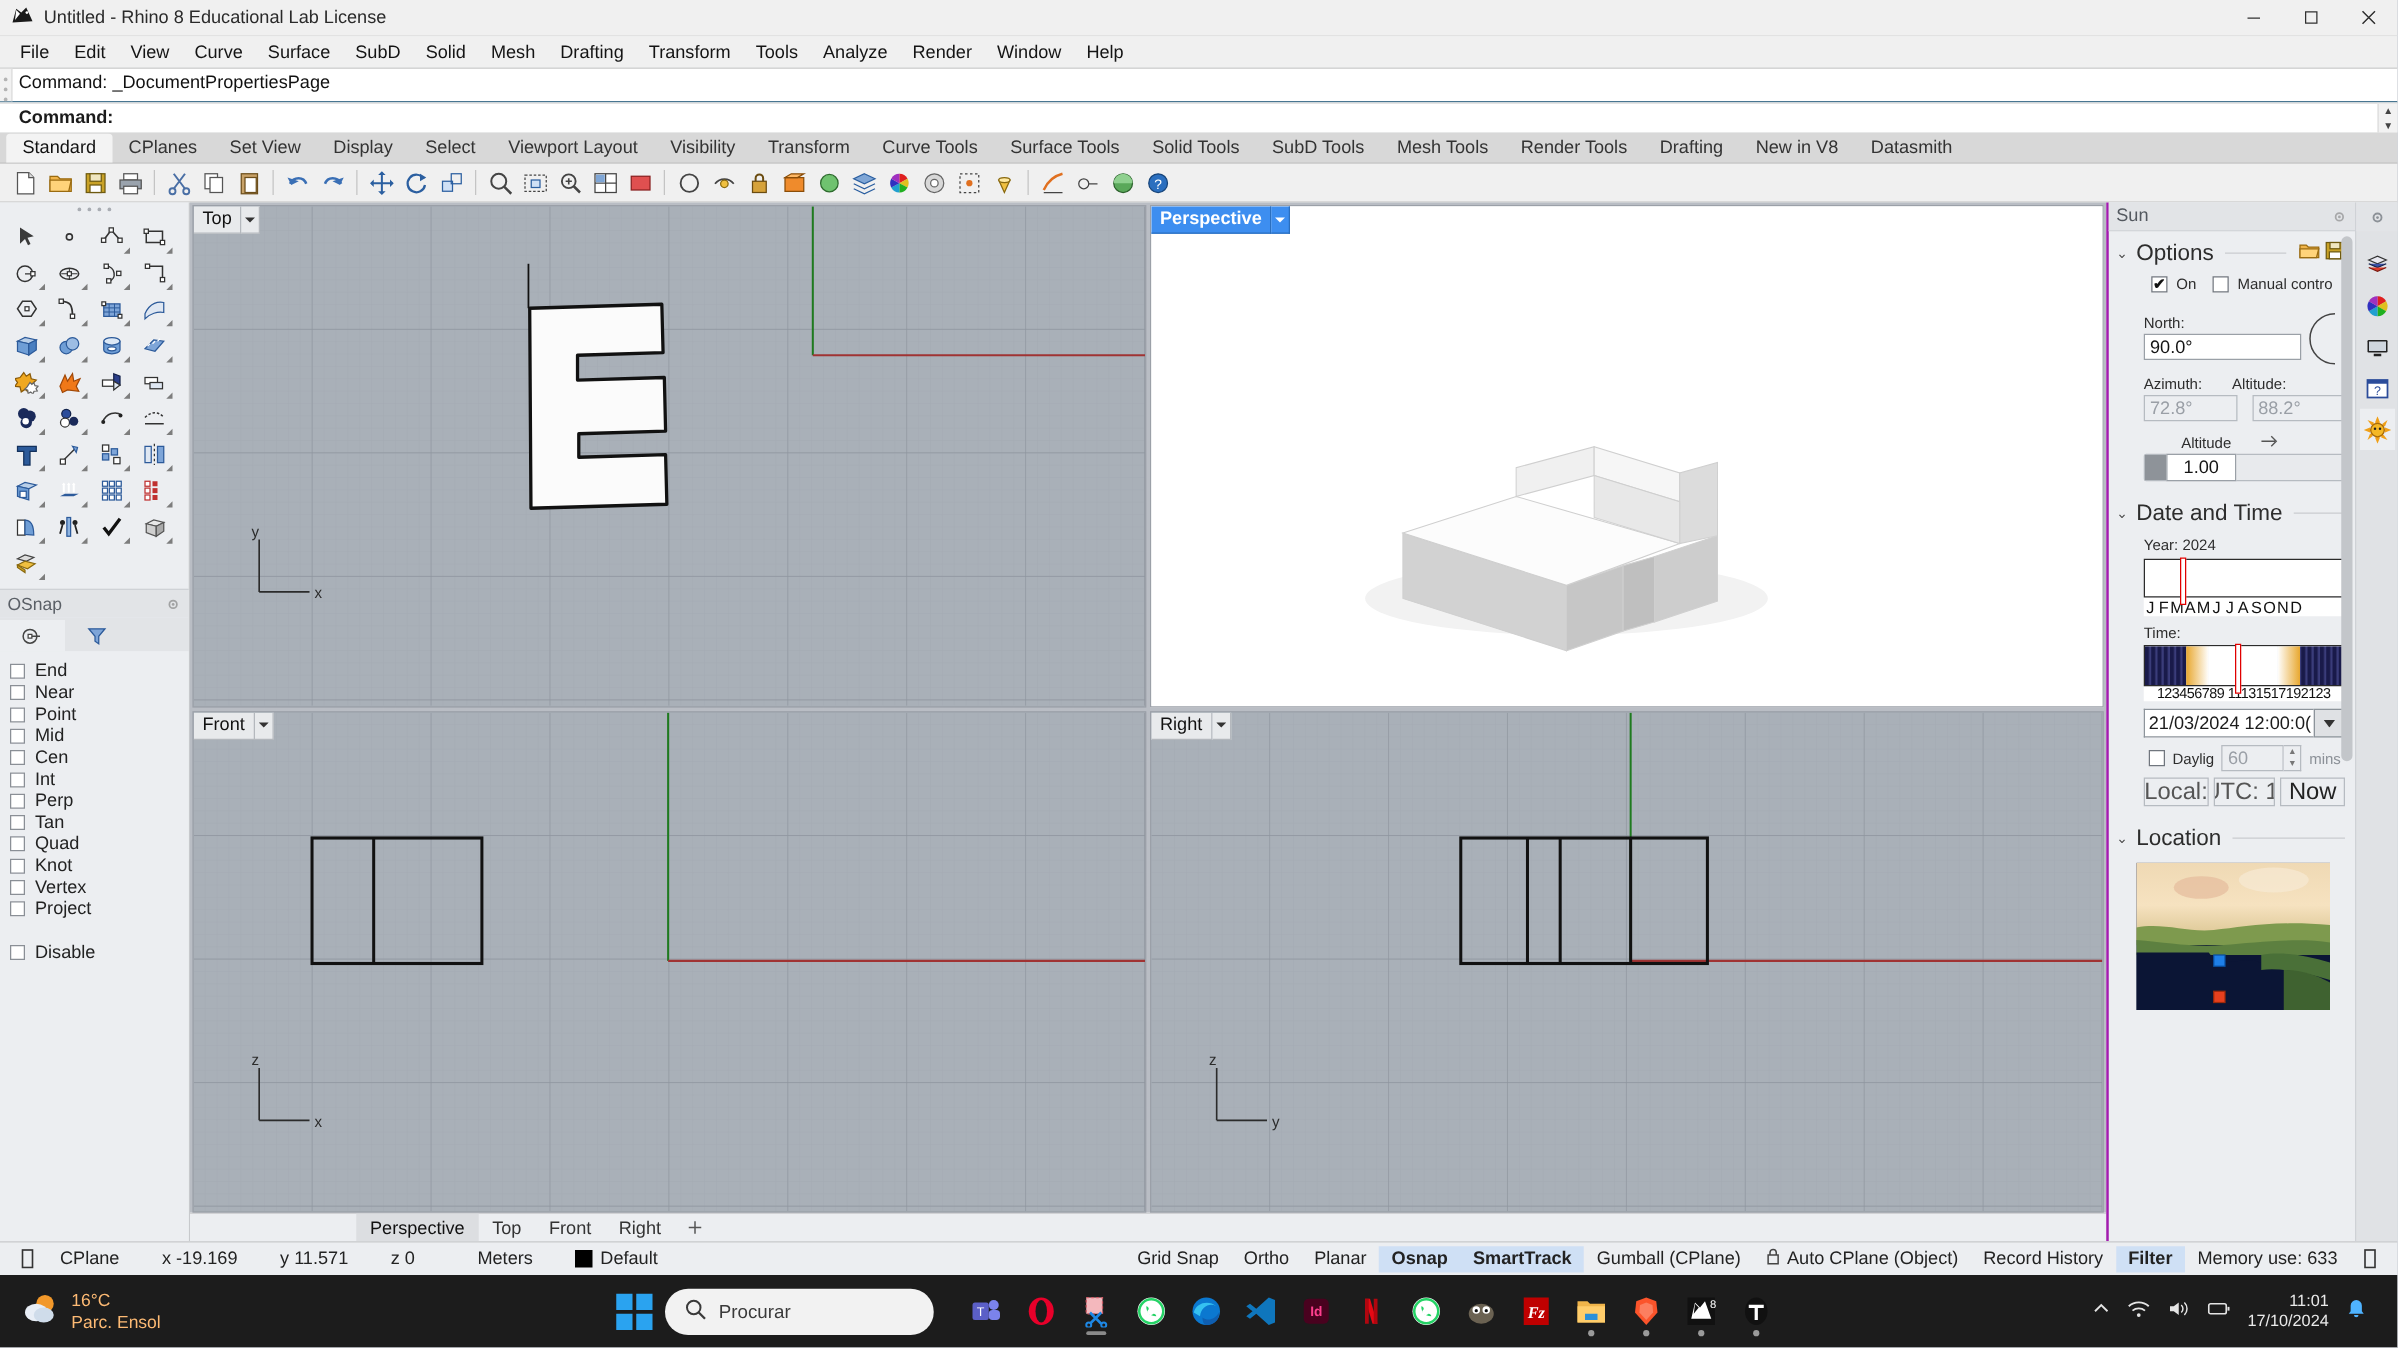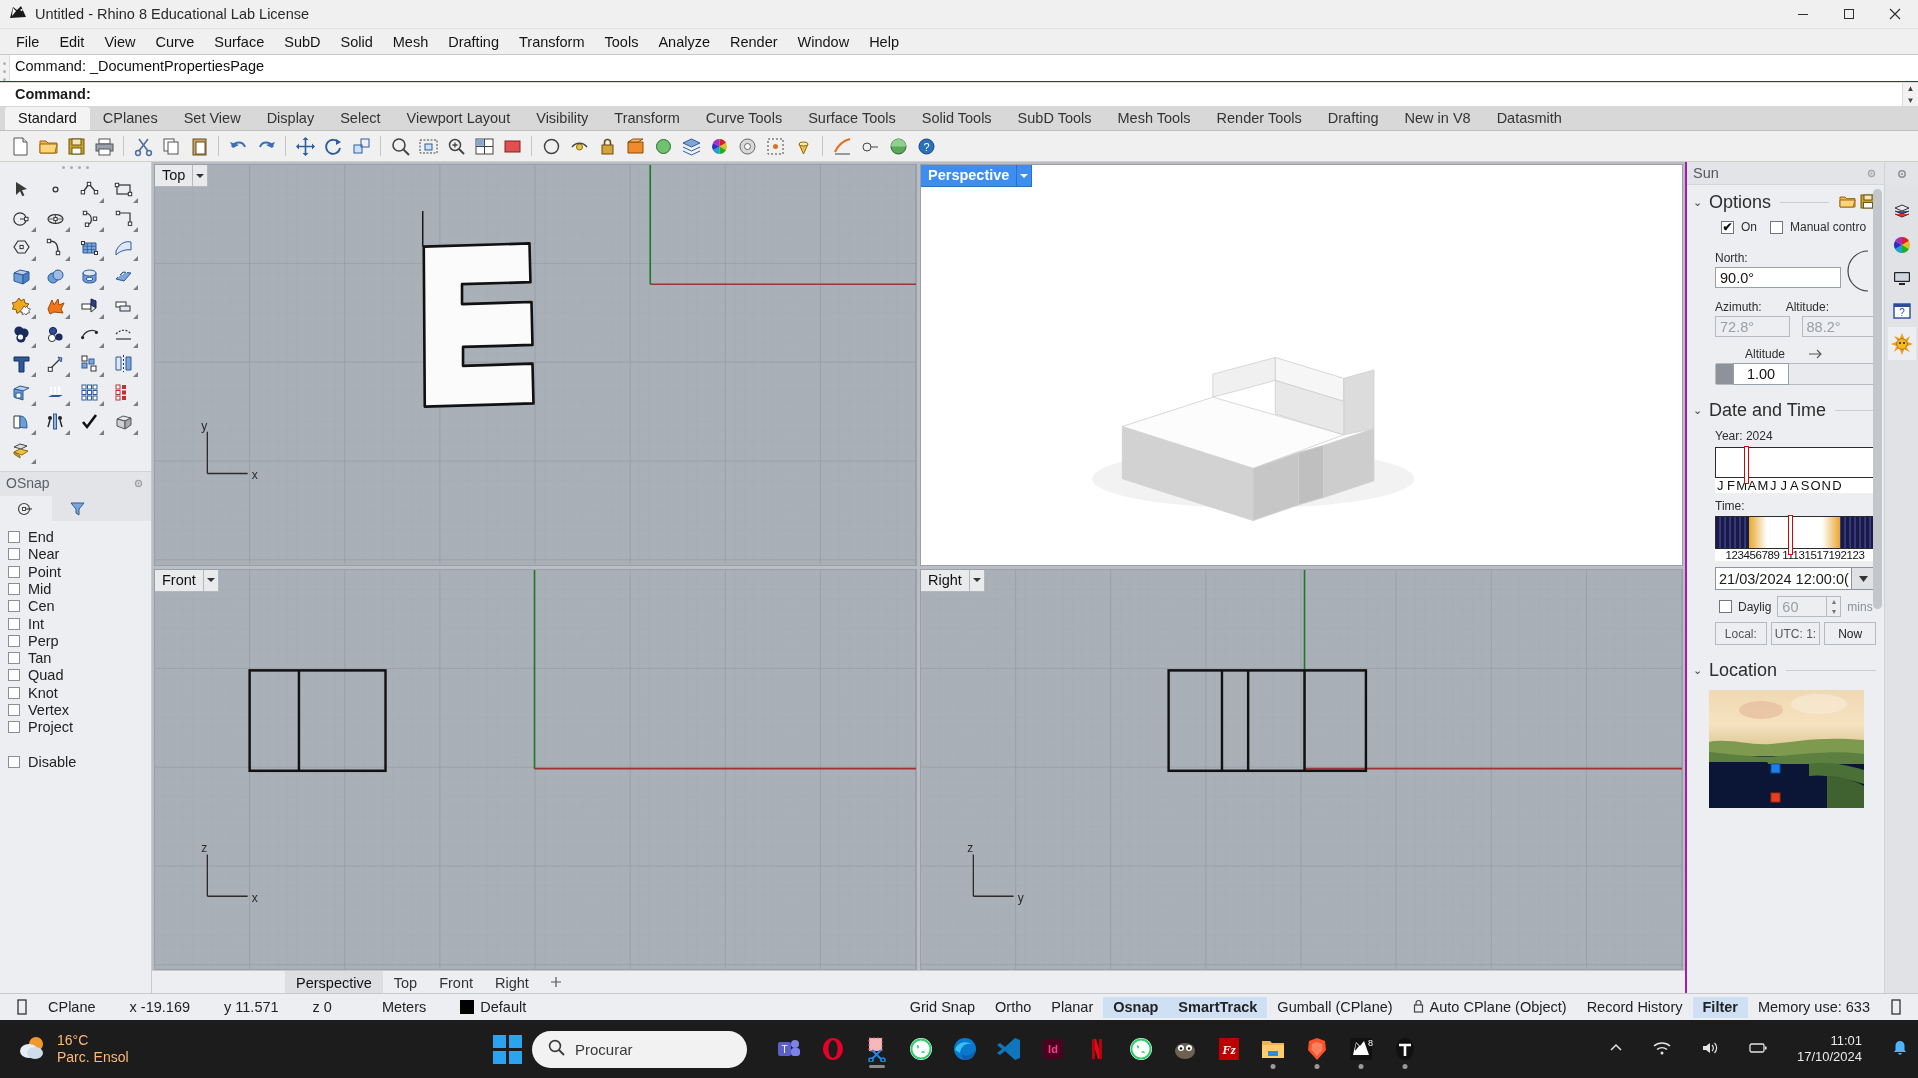--- a/index.html
+++ b/index.html
@@ -143,21 +143,21 @@
       white-space:nowrap; }
   .combo .btn { width:24px; background:#dfe1e4; border:1px solid #8d949b;
       display:flex; align-items:center; justify-content:center; }
   .spin { display:flex; height:21px; }
   .spin .txt { width:50px; background:#eceef1; border:1px solid #b6bbc1;
       font-size:14.5px; color:#9a9fa6; display:flex; align-items:center; padding:0 4px; }
   .spin .ar { width:14px; border:1px solid #b6bbc1; border-left:none; background:#eceef1;
      display:flex; flex-direction:column; }
   .spin .ar i { flex:1; display:flex; align-items:center; justify-content:center;
      font-size:7px; color:#777; font-style:normal; }
-  .btn3 { height:23px; border:1px solid #b6bbc1; background:#eceef1; font-size:12px;
+  .btn3 { height:23px; border:1px solid #b6bbc1; background:#eceef1; font-size:19px;
      display:flex; align-items:center; justify-content:center; color:#555; overflow:hidden;
      white-space:nowrap; padding:0 3px; }
   .btn3.on { color:#222; }
   .map { width:155px; height:118px; margin:8px 0 0 22px; position:relative; overflow:hidden; }
 
   
   .rscroll { position:absolute; right:2px; top:27px; bottom:4px; width:9px; }
   .rscroll .thumb { position:absolute; top:0; width:9px; height:420px; background:#c3c6ca;
       border-radius:5px; }
 
@@ -192,22 +192,22 @@
   .search { width:215px; height:37px; background:#f2f2f2; border-radius:19px;
      display:flex; align-items:center; gap:10px; padding-left:16px; color:#3a3a3a;
      font-size:15px; }
   .tbapps { display:flex; align-items:center; gap:4px; margin-left:12px; }
   .tapp { width:40px; height:44px; display:flex; align-items:center; justify-content:center;
      position:relative; }
   .tapp .run { position:absolute; bottom:2px; left:50%; transform:translateX(-50%);
      width:5px; height:5px; border-radius:50%; background:#9a9a9a; }
   .tapp .runbar { position:absolute; bottom:3px; left:50%; transform:translateX(-50%);
      width:16px; height:3px; border-radius:2px; background:#8a8a8a; }
-  .tb-right { margin-left:auto; display:flex; align-items:center; gap:30px;
-     padding-right:10px; color:#eaeaea; }
+  .tb-right { margin-left:auto; display:flex; align-items:center; gap:14px;
+     padding-right:25px; color:#eaeaea; }
   .tb-clock { font-size:13px; line-height:16px; text-align:right; }
 </style>
 </head>
 <body>
 
 <div class="app">
 
   <div class="titlebar">
     <div class="title-ico">
       <svg width="20" height="20" viewBox="0 0 20 20">

